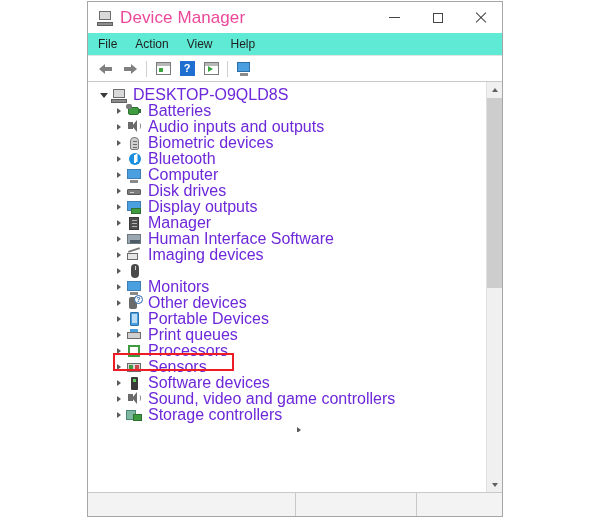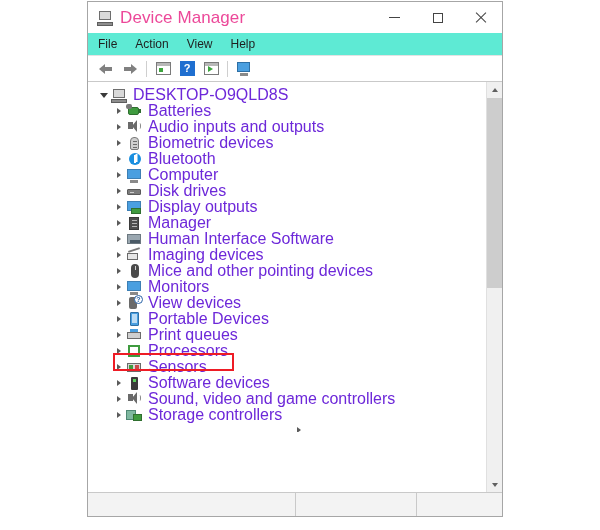--- a/index.html
+++ b/index.html
@@ -852,21 +852,20 @@
         </div>
 
 
         <div class="row child">
           <span class="chev">
               <span class="c-right"></span>
             </span>
           <span class="dev-icon">
             <span class="i-mouse"></span>
           </span>
-          <span class="row-label">Mice and other pointing devices</span>
         </div>
 
         <div class="row child">
           <span class="chev">
               <span class="c-right"></span>
             </span>
           <span class="dev-icon">
             <span class="i-mon"></span>
               <span class="i-mon-base"></span>
           </span>
@@ -875,21 +874,21 @@
 
 
         <div class="row child">
           <span class="chev">
               <span class="c-right"></span>
             </span>
           <span class="dev-icon">
             <span class="i-other"></span>
               <span class="i-other-q">?</span>
           </span>
-          <span class="row-label">View devices</span>
+          <span class="row-label">Other devices</span>
         </div>
 
         <div class="row child">
           <span class="chev">
               <span class="c-right"></span>
             </span>
           <span class="dev-icon">
             <span class="i-portable"></span>
           </span>
           <span class="row-label">Portable Devices</span>

